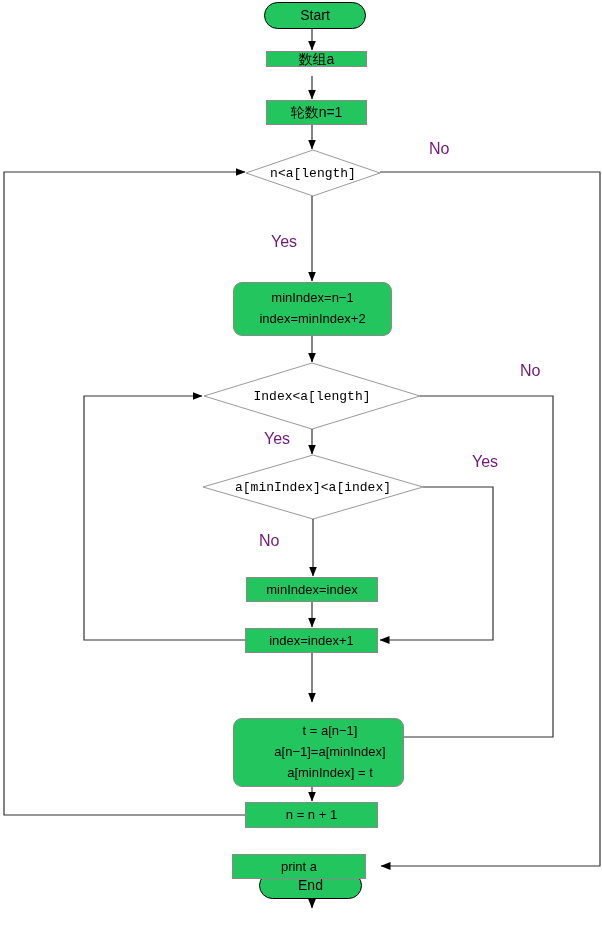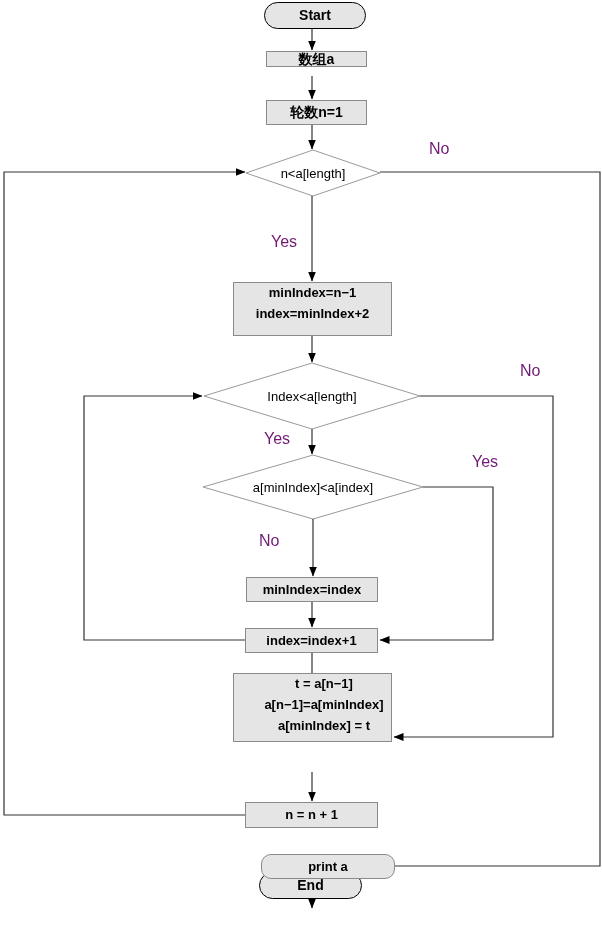--- a/index.html
+++ b/index.html
@@ -13,29 +13,29 @@
     color: #000;
     overflow: hidden;
   }
   #edges { position: absolute; left: 0; top: 0; }
   .edge { fill: none; stroke: #333333; stroke-width: 1.2; }
   .diamond { fill: #ffffff; stroke: #9a9a9a; stroke-width: 1; }
   .node {
     position: absolute; box-sizing: border-box;
     display: flex; align-items: center; justify-content: center;
     text-align: center; font-size: 13px; line-height: 1.5;
-    background: #e5e5e5; white-space: nowrap; font-weight: bold;
+    background: #22c55e; white-space: nowrap;
   }
   .rect { border: 1px solid #8a8a8a; }
   .terminator { border: 1.6px solid #000000; border-radius: 14px; font-size: 14px; }
   .cjk { font-size: 14px; }
-  .multi { flex-direction: column; justify-content: flex-start; line-height: 1.6; }
+  .multi { flex-direction: column; justify-content: center; line-height: 1.6; border-radius: 9px; }
   .dlabel {
     position: absolute; display: flex; align-items: center; justify-content: center;
-    text-align: center; font-size: 13px; white-space: nowrap;
+    text-align: center; font-size: 13px; white-space: nowrap; font-family: Liberation Mono, monospace;
   }
   .elabel { position: absolute; font-size: 16px; color: #701a75; white-space: nowrap; }
 </style>
 </head>
 <body>
 
 <div id="canvas">
 
   <svg id="edges" width="602" height="939" viewBox="0 0 602 939">
     <defs>
@@ -83,29 +83,29 @@
   <div class="node rect multi" style="left:233px; top:282px; width:159px; height:54px;">
     <span>minIndex=n−1</span>
     <span>index=minIndex+2</span>
   </div>
   <div class="node rect" style="left:246px; top:577px; width:132px; height:25px;">
     <span>minIndex=index</span>
   </div>
   <div class="node rect" style="left:245px; top:628px; width:133px; height:25px;">
     <span>index=index+1</span>
   </div>
-  <div class="node rect multi" style="left:233px; top:673px; width:159px; height:69px;padding-left:23px;">
+  <div class="node rect multi" style="left:233px; top:718px; width:171px; height:69px;padding-left:23px;">
     <span>t = a[n−1]</span>
     <span>a[n−1]=a[minIndex]</span>
     <span>a[minIndex] = t</span>
   </div>
   <div class="node rect" style="left:245px; top:802px; width:133px; height:26px;">
     <span>n = n + 1</span>
   </div>
-  <div class="node rect" style="left:261px; top:854px; width:134px; height:25px;border-radius:10px;">
+  <div class="node rect" style="left:232px; top:854px; width:134px; height:25px;">
     <span>print a</span>
   </div>
 
   <div class="dlabel" style="left:250px; top:162px; width:126px; height:22px;">n&lt;a[length]</div>
   <div class="dlabel" style="left:212px; top:385px; width:200px; height:22px;">Index&lt;a[length]</div>
   <div class="dlabel" style="left:213px; top:476px; width:200px; height:22px;">a[minIndex]&lt;a[index]</div>
 
   <div class="elabel" style="left:429px; top:140px;">No</div>
   <div class="elabel" style="left:271px; top:233px;">Yes</div>
   <div class="elabel" style="left:264px; top:430px;">Yes</div>

